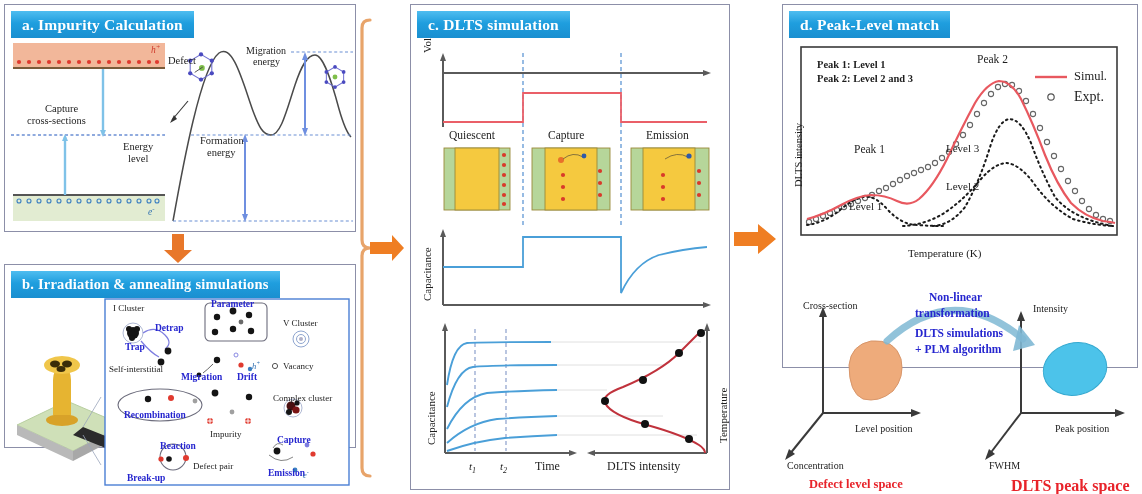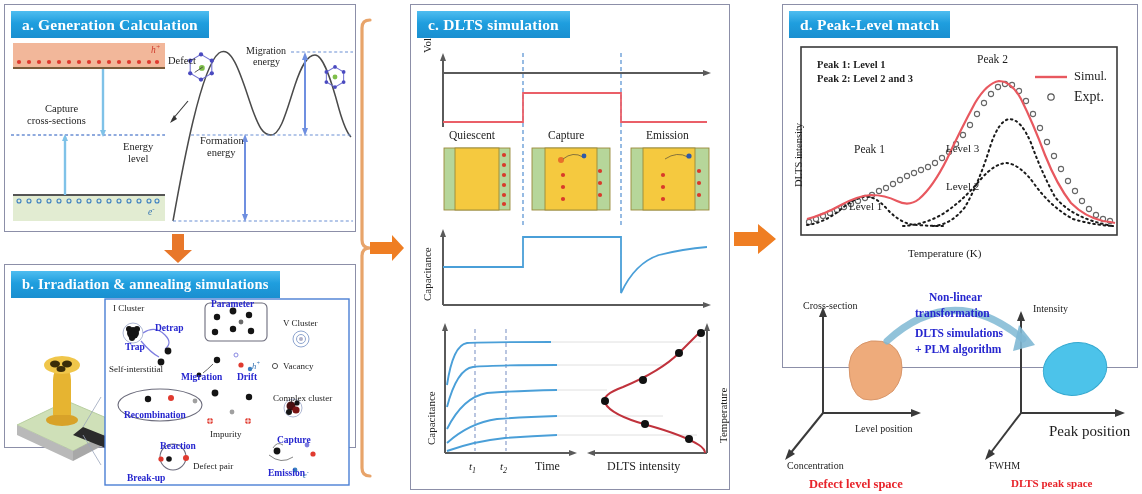--- a/index.html
+++ b/index.html
@@ -23,21 +23,21 @@
 
   
   .conn{position:absolute;}
 </style>
 </head>
 <body>
 
 <div id="stage">
 
   <div class="panel" style="left:4px;top:4px;width:352px;height:228px;">
-    <div class="panel-title">a. Generation Calculation</div>
+    <div class="panel-title">a. Impurity Calculation</div>
 
     <svg width="350" height="226" viewBox="0 0 350 226">
 
       <rect x="8" y="38" width="152" height="25" fill="#f2b79a"></rect>
       <line x1="8" y1="63" x2="160" y2="63" stroke="#7a5a3a" stroke-width="2"></line>
       <g>
         <circle cx="14" cy="57" r="2.1" fill="#e03a2f"></circle>
           <circle cx="24" cy="57" r="2.1" fill="#e03a2f"></circle>
         <circle cx="34" cy="57" r="2.1" fill="#e03a2f"></circle>
           <circle cx="44" cy="57" r="2.1" fill="#e03a2f"></circle>
@@ -487,18 +487,18 @@
     <span class="lbl blue-lbl" style="left:132px;top:302px;font-size:11.5px;">transformation</span>
     <span class="lbl blue-lbl" style="left:132px;top:322px;font-size:11.5px;">DLTS simulations</span>
     <span class="lbl blue-lbl" style="left:132px;top:338px;font-size:11.5px;">+ PLM algorithm</span>
 
     <span class="lbl" style="left:20px;top:295px;font-size:10px;">Cross-section</span>
     <span class="lbl" style="left:72px;top:418px;font-size:10px;">Level position</span>
     <span class="lbl" style="left:4px;top:455px;font-size:10px;">Concentration</span>
     <span class="lbl red-lbl" style="left:26px;top:472px;font-size:12.5px;">Defect level space</span>
 
     <span class="lbl" style="left:250px;top:298px;font-size:10px;">Intensity</span>
-    <span class="lbl" style="left:266px;top:418px;font-size:15px;">Peak position</span>
+    <span class="lbl" style="left:272px;top:418px;font-size:10px;">Peak position</span>
     <span class="lbl" style="left:206px;top:455px;font-size:10px;">FWHM</span>
-    <span class="lbl red-lbl" style="left:228px;top:472px;font-size:11px;">DLTS peak space</span>
+    <span class="lbl red-lbl" style="left:228px;top:472px;font-size:16px;">DLTS peak space</span>
   </div>
 
 </div>
 
 </body></html>

